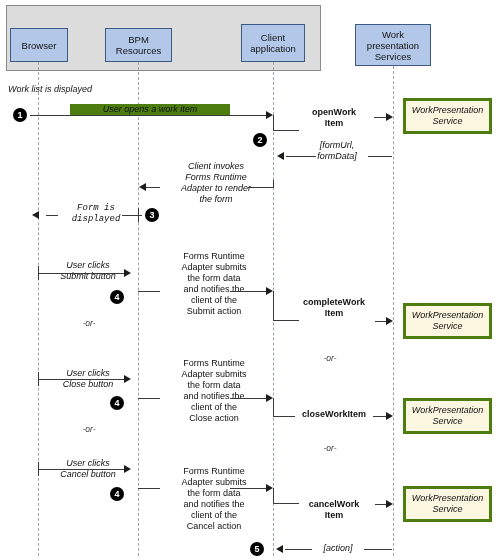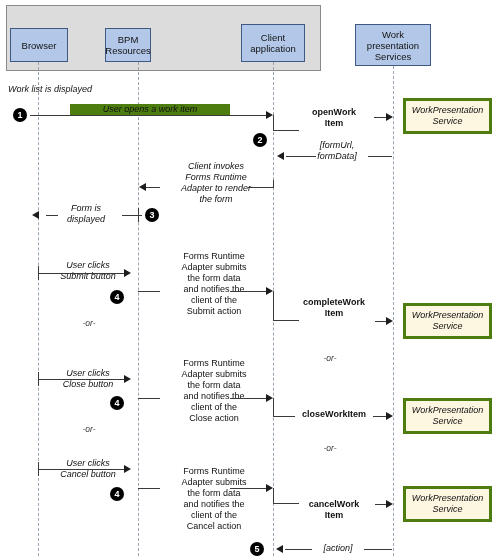--- a/index.html
+++ b/index.html
@@ -131,21 +131,21 @@
 <body>
 
 <div id="diagram">
 
   <div class="group-box" style="left:6px; top:5px; width:315px; height:66px;"></div>
 
   <div class="actor-box" style="left:10px; top:28px; width:58px; height:34px;">
     <span>Browser</span>
   </div>
 
-  <div class="actor-box" style="left:105px; top:28px; width:46px; height:34px;">
+  <div class="actor-box" style="left:105px; top:28px; width:67px; height:34px;">
     <span>BPM
 Resources</span>
   </div>
 
   <div class="actor-box" style="left:241px; top:24px; width:64px; height:38px;">
     <span>Client
 application</span>
   </div>
 
   <div class="actor-box" style="left:355px; top:24px; width:76px; height:42px;">
@@ -192,21 +192,21 @@
 Adapter to render
 the form</div>
 
   <div class="seg" style="left:248px; top:187px; width:25px;"></div>
   <div class="arrowhead left" style="left:139px; top:183px;"></div>
   <div class="seg" style="left:146px; top:187px; width:14px;"></div>
   <div class="tick" style="left:273px; top:180px; height:8px;"></div>
 
   <div class="badge" style="left:145px; top:208px;">3</div>
 
-  <div class="lbl italic" style="left:54px; top:203px; width:64px;">Form is
+  <div class="lbl italic" style="left:64px; top:203px; width:64px;font-family:Liberation Mono, monospace;">Form is
 displayed</div>
   <div class="seg" style="left:46px; top:215px; width:12px;"></div>
   <div class="seg" style="left:122px; top:215px; width:20px;"></div>
   <div class="arrowhead left" style="left:32px; top:211px;"></div>
   <div class="tick" style="left:138px; top:208px; height:14px;"></div>
 
   <div class="lbl italic" style="left:48px; top:260px; width:80px;">User clicks
 Submit button</div>
   <div class="tick" style="left:38px; top:266px; height:14px;"></div>
   <div class="seg" style="left:38px; top:273px; width:88px;"></div>

